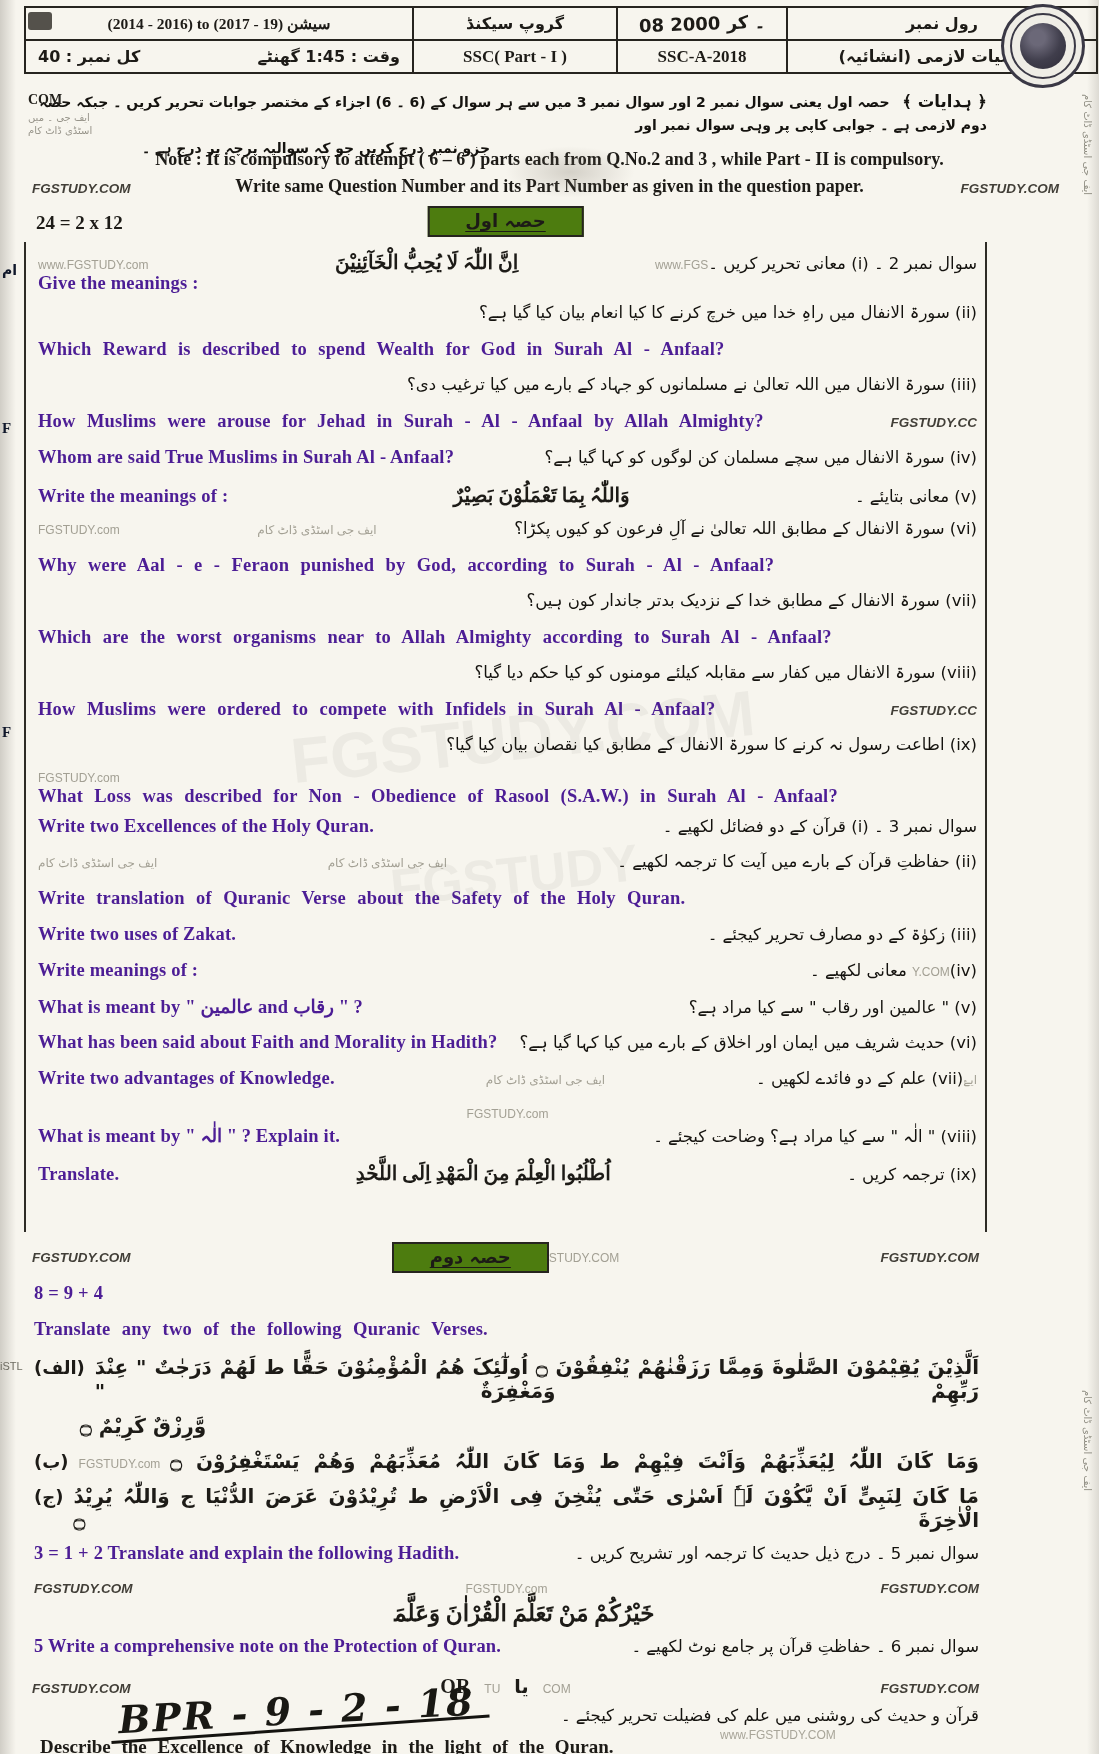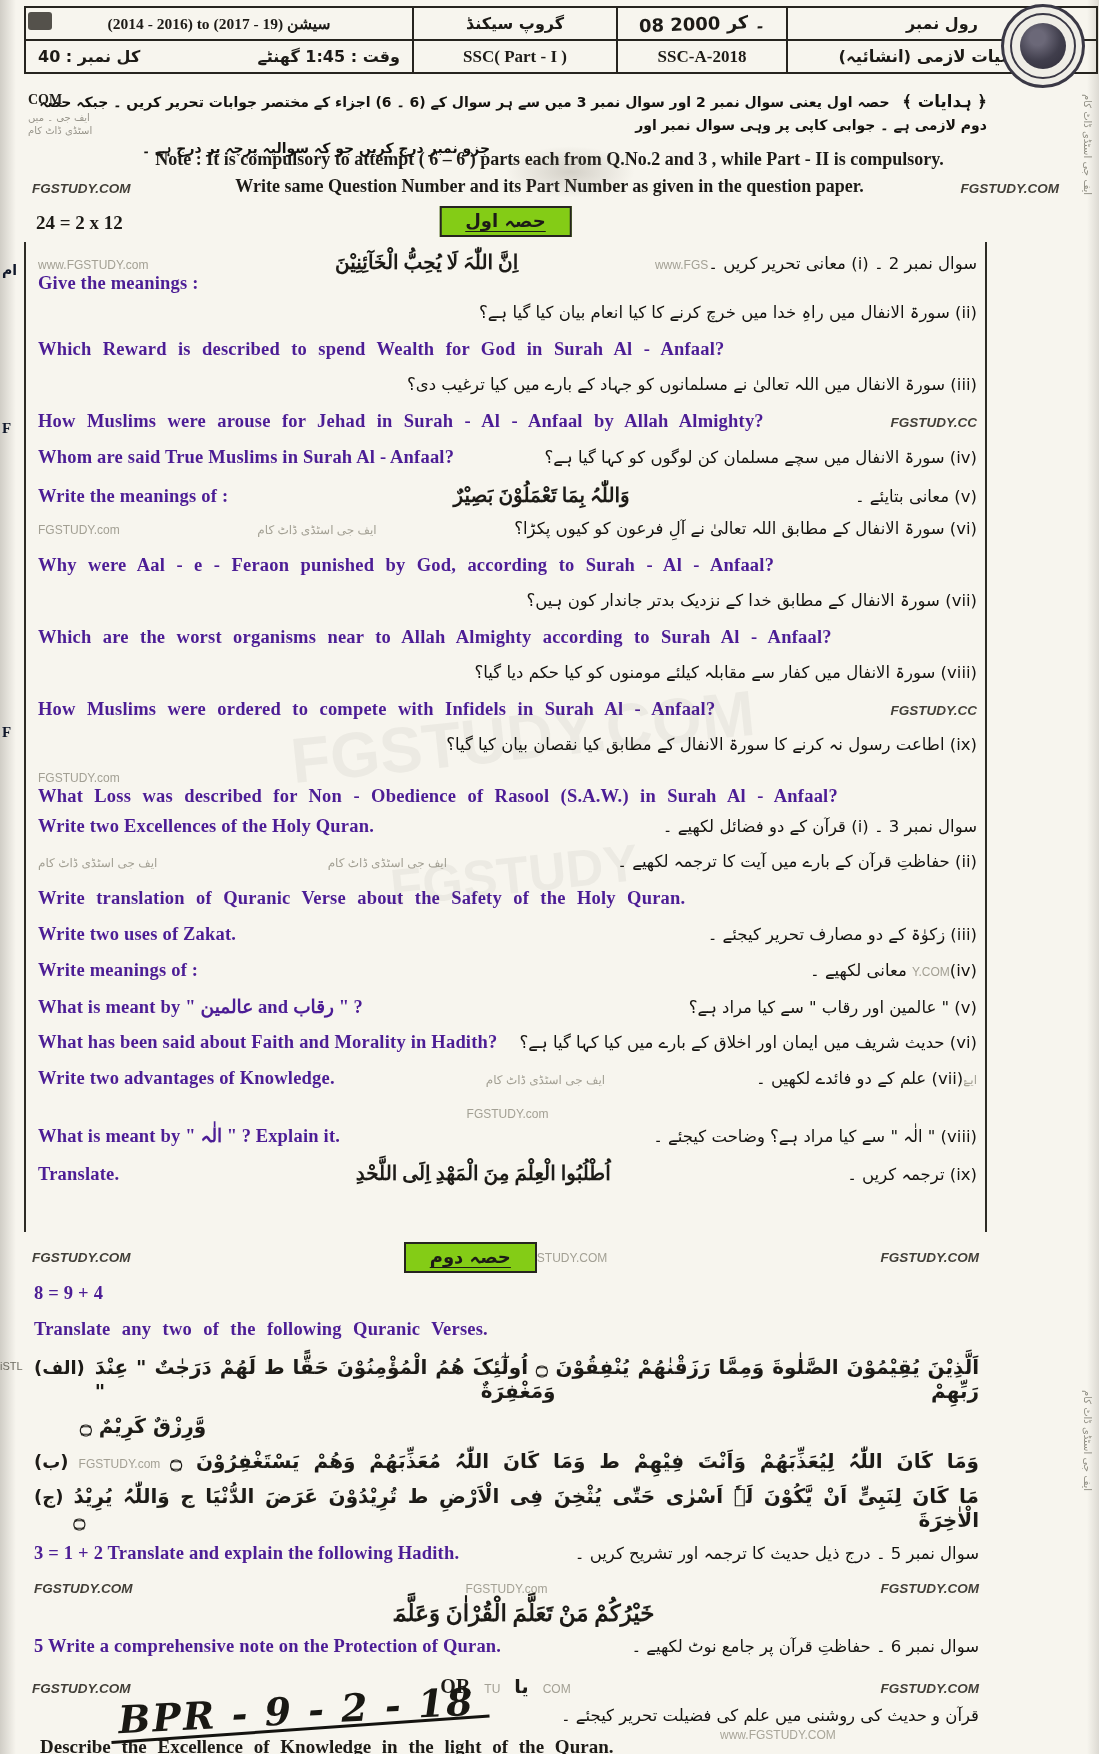--- a/index.html
+++ b/index.html
@@ -38,21 +38,21 @@
   
   .note{position:absolute;top:146px;left:0;width:100%;text-align:center;font-family:"Liberation Serif",serif;
     font-weight:bold;font-size:18px;line-height:27px}
   .note .wm.strong{position:absolute;top:29px}
   .note-wl{left:32px}.note-wr{right:40px}
   .blob{position:absolute;top:146px;left:505px;width:130px;height:52px;border-radius:50%;
     background:radial-gradient(ellipse,rgba(120,113,100,.28),transparent 70%)}
   
   .p1head{position:absolute;top:206px;left:24px;width:963px;height:36px}
   .marks{font-family:"Liberation Serif",serif;font-weight:bold;font-size:19px;position:absolute;left:12px;top:6px}
-  .secbox{display:inline-block;border:2.5px solid #26241f;padding:2px 24px 4px;background:#84cc16;
+  .secbox{display:inline-block;border:2.5px solid #26241f;padding:2px 36px 4px;background:#4d7c0f;
     font-family:"DejaVu Sans",sans-serif;font-weight:bold;font-size:18px;direction:rtl;
     text-decoration:underline;text-underline-offset:4px}
   .boxcenter{position:absolute;left:50%;transform:translateX(-50%);top:0}
   
   .content{position:absolute;top:242px;left:24px;width:963px}
   .p1wrap{border-left:2.5px solid #2e2c26;border-right:2.5px solid #2e2c26;padding:8px 8px 0 12px;height:990px;overflow:hidden}
   .p2head{display:flex;align-items:center;margin:10px 0 10px;padding:0 8px}
   .sp{flex:1}
   #part2-rows,#part2-rows-b{padding:0 8px 0 10px}
   

